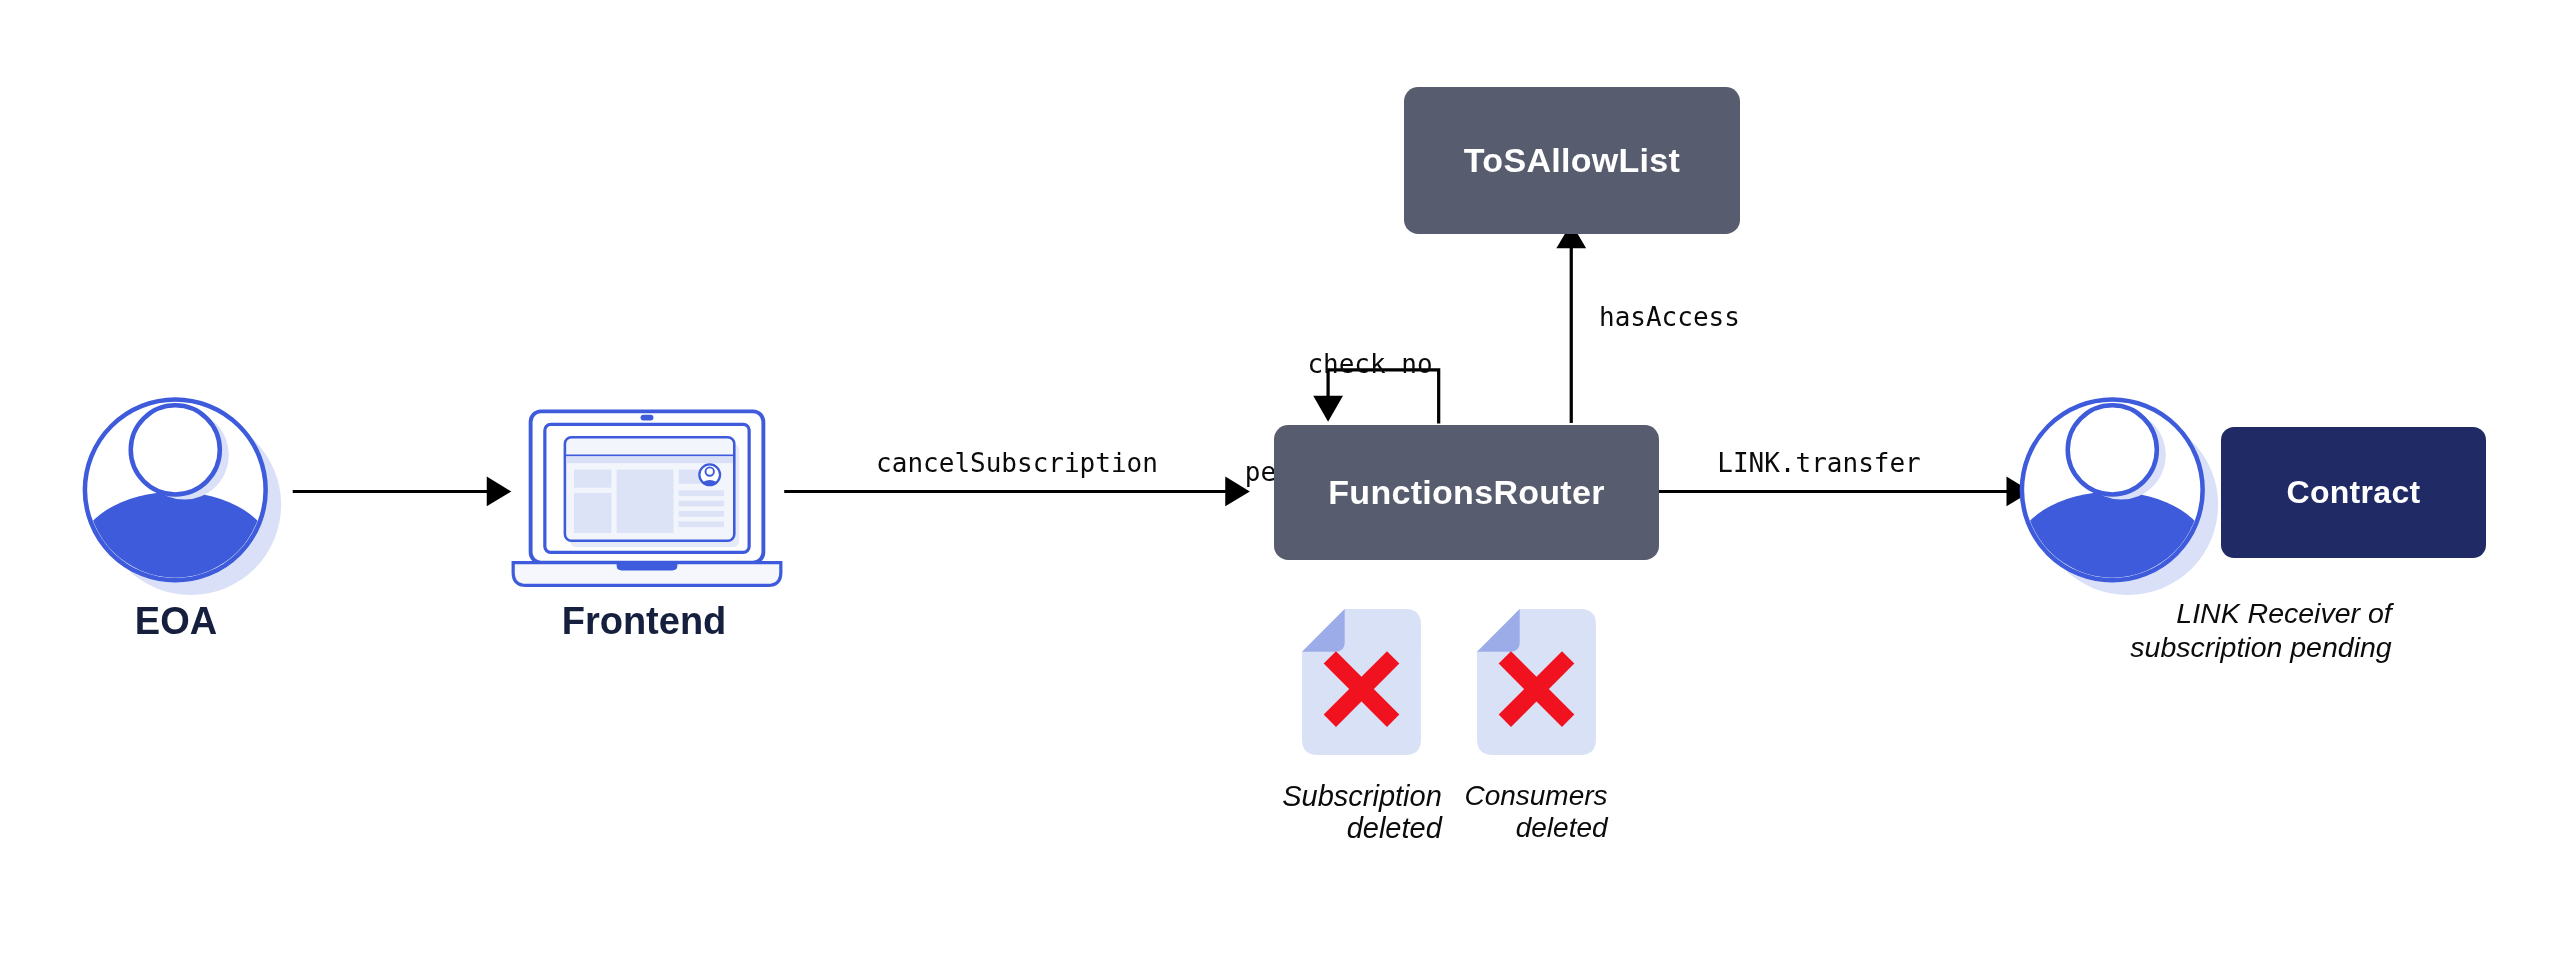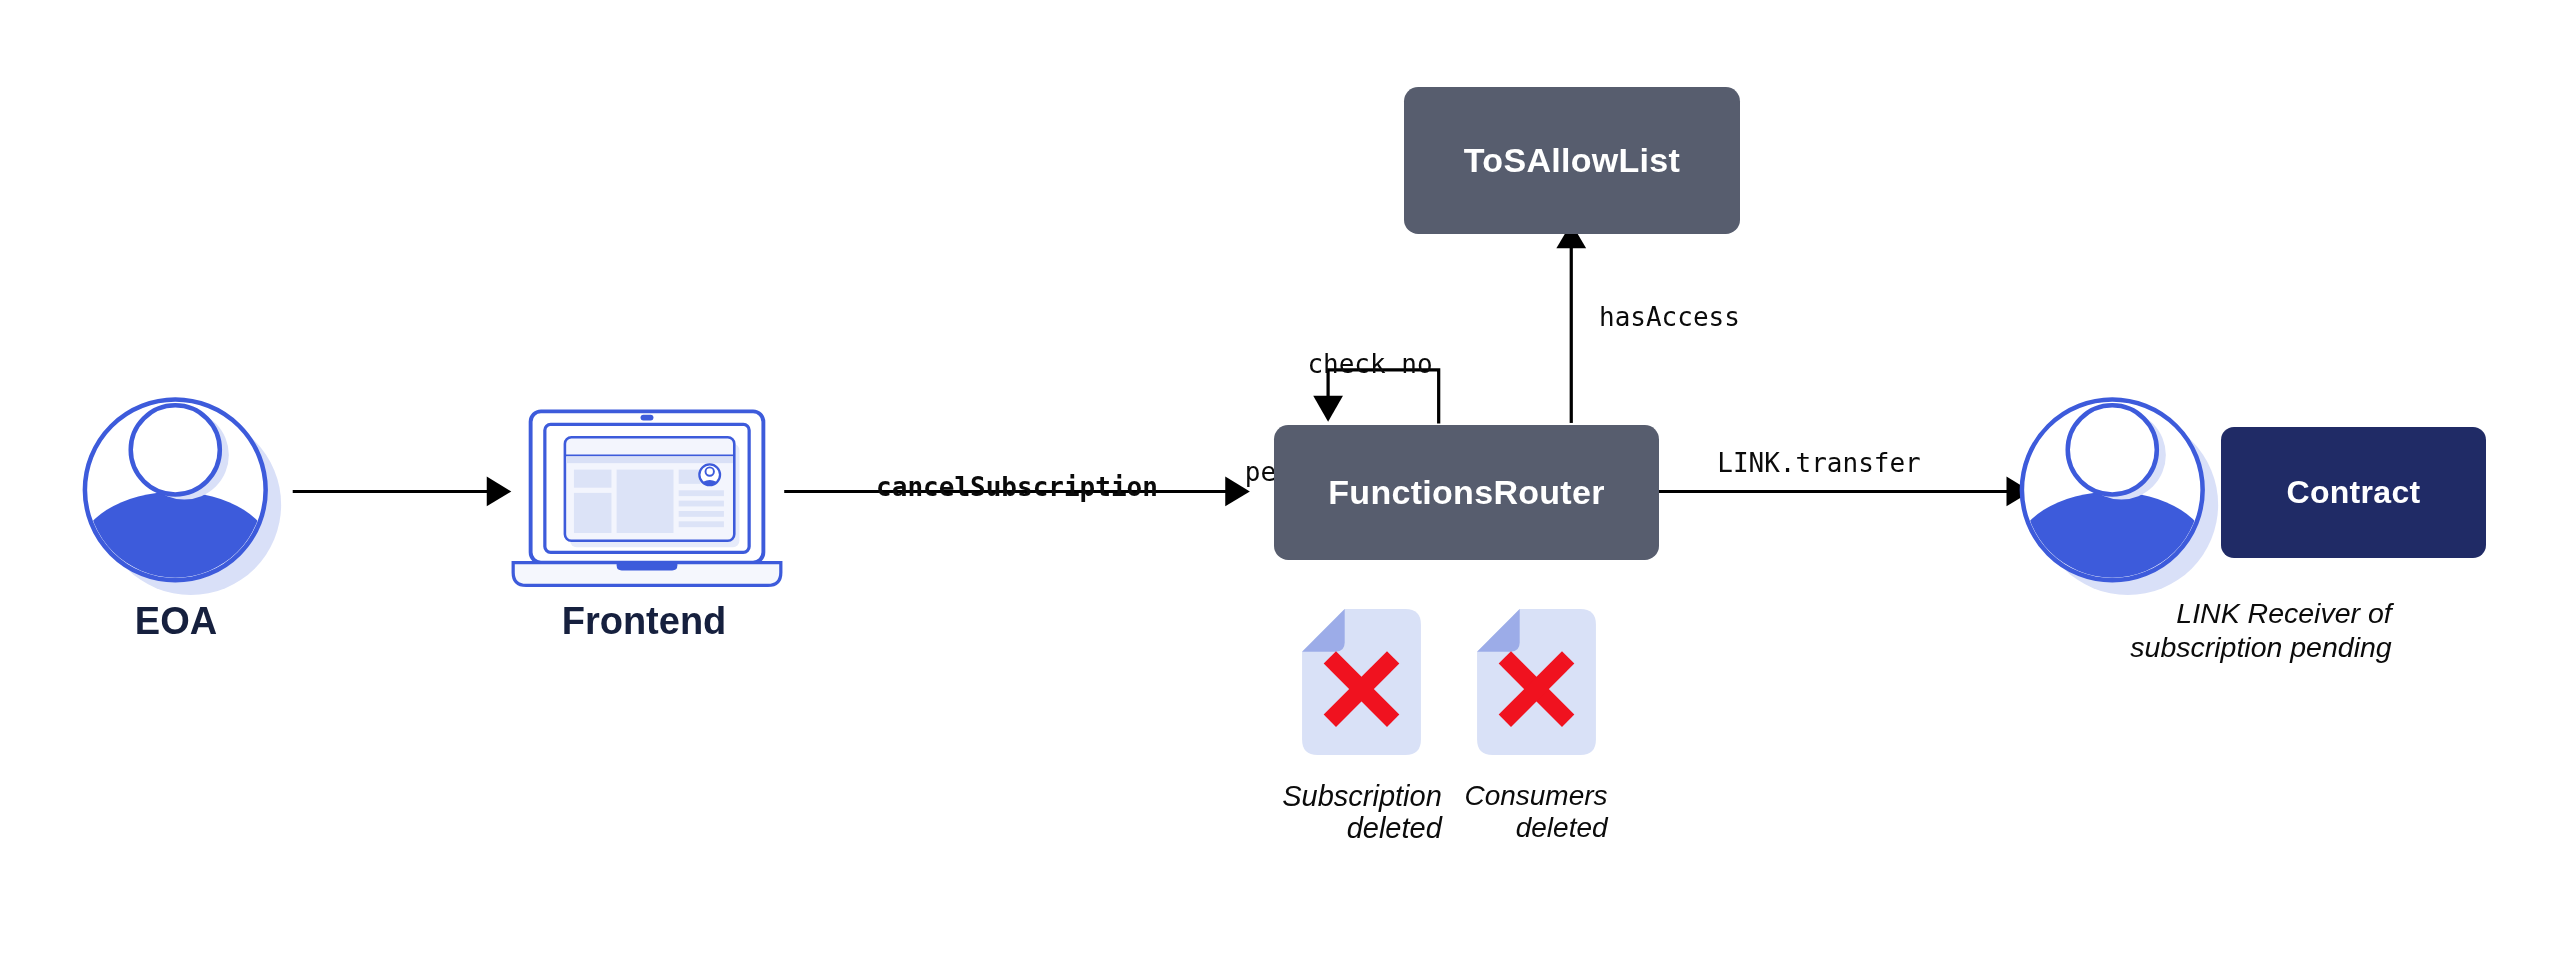--- a/index.html
+++ b/index.html
@@ -146,21 +146,21 @@
       <g clip-path="url(#clipAv)">
         <ellipse cx="312" cy="122" rx="13" ry="8" fill="var(--blue)"></ellipse>
       </g>
     </g>
 
     <path d="M8 242 H422 V257 Q422 277 402 277 H28 Q8 277 8 257 Z" fill="#F5F7FD" stroke="var(--blue)" stroke-width="5"></path>
     <path d="M168 242 H262 V246 Q262 254 254 254 H176 Q168 254 168 246 Z" fill="var(--blue)"></path>
   </svg>
   <div class="icon-label" style="left:644px;top:600px;">Frontend</div>
 
-  <div class="mono-label" style="left:1017px;top:469px;font-weight:bold;">cancelSubscription</div>
+  <div class="mono-label" style="left:1017px;top:445px;">cancelSubscription</div>
 
   <div class="mono-label" style="left:1370px;top:274px;">
     <span style="display:block;">check no</span>
     <span style="display:block;">pending requests</span>
   </div>
 
   <div class="mono-label left" style="left:1599px;top:299px;">hasAccess</div>
 
   <div class="mono-label" style="left:1819px;top:445px;">LINK.transfer</div>
 

